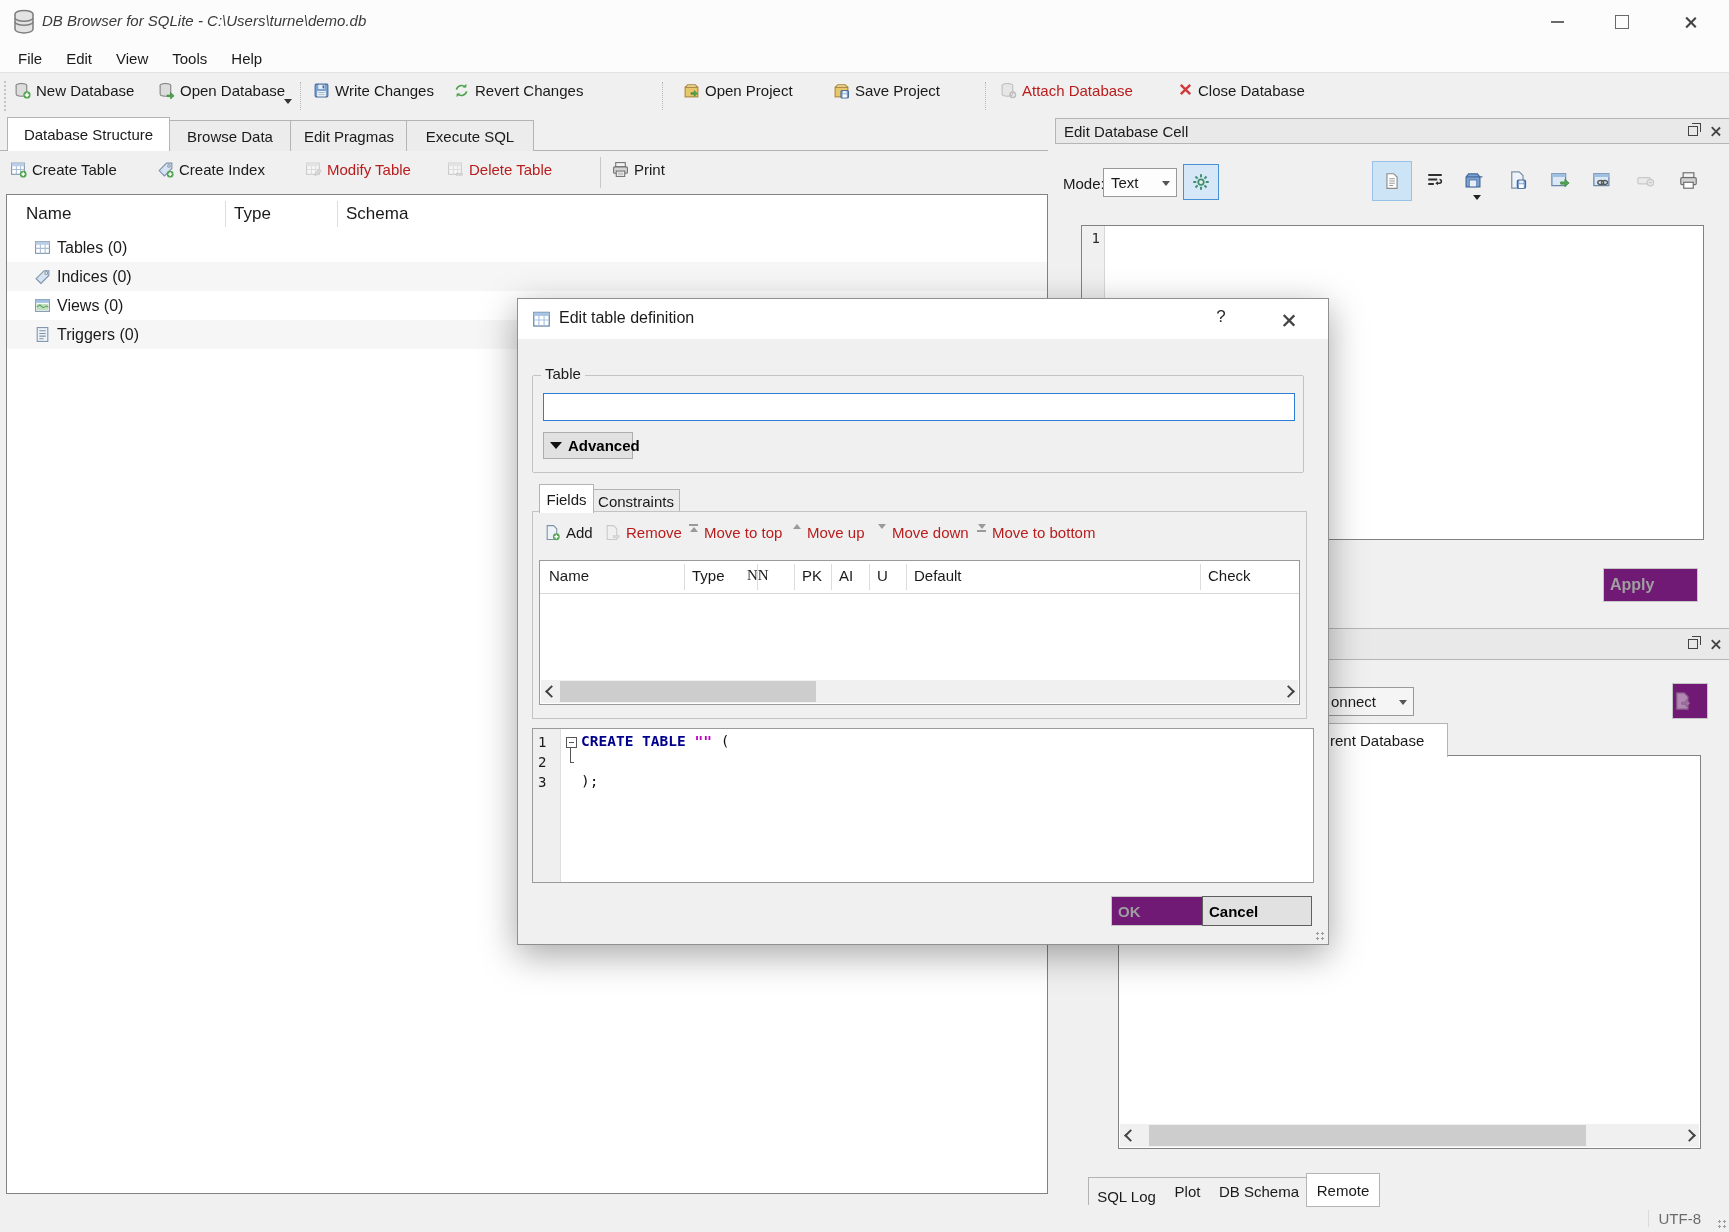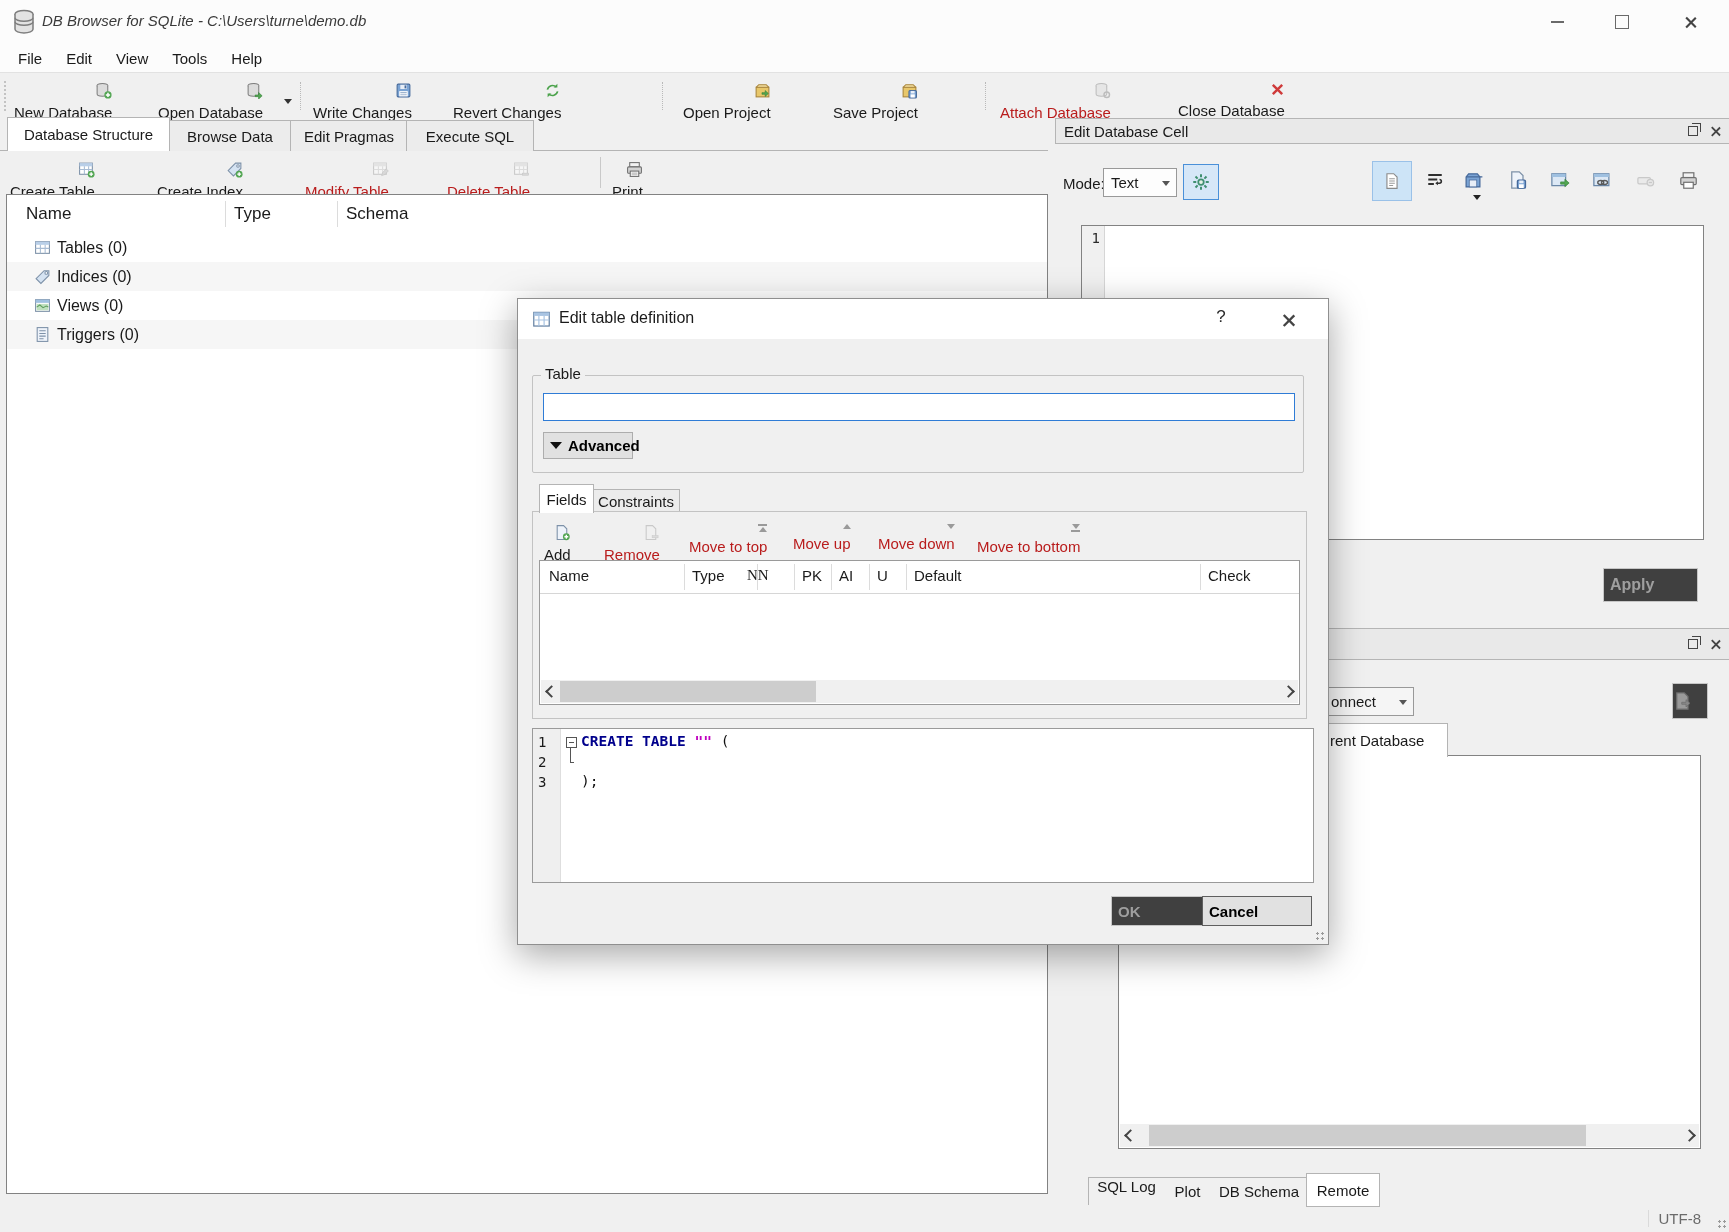--- a/index.html
+++ b/index.html
@@ -1,33 +1,33 @@
 <!DOCTYPE html>
 <html><head>
 <meta charset="utf-8">
 <style>
   html,body{margin:0;padding:0;}
   body{width:1729px;height:1232px;position:relative;background:#f0f0f0;
        font-family:"Liberation Sans",sans-serif;font-size:15px;color:#1a1a1a;overflow:hidden;}
   .abs{position:absolute;}
   .row{display:flex;align-items:center;}
   .ic{display:inline-block;vertical-align:middle;line-height:0;}
-  .tbtn{display:flex;align-items:flex-end;gap:5px;white-space:nowrap;cursor:default;flex-direction:column;}
+  .tbtn{display:flex;align-items:flex-start;gap:5px;white-space:nowrap;cursor:default;}
   .tbtn.dis{color:#b91c1c;}
   .tbtn.dis .ic{opacity:.45;filter:grayscale(1);}
   .vsep{width:1px;height:28px;border-left:1px dotted #b9b9b9;}
   .grip{width:4px;height:30px;border-left:2px dotted #c3c3c3;}
   
   .tab{background:#ececec;border:1px solid #b4b4b4;border-bottom:none;display:flex;align-items:center;justify-content:center;}
   .tab.active{background:#ffffff;z-index:2;}
   
   .dockhdr{background:#e9e9e9;border:1px solid #b5b5b5;display:flex;align-items:center;}
   .whitebox{background:#fff;border:1px solid #828282;}
   .btn{background:#e1e1e1;border:1px solid #adadad;display:flex;align-items:center;font-weight:bold;}
-  .btn.dis{color:#9f9f9f;border-color:#c6c6c6;background:#404040;}
+  .btn.dis{color:#9f9f9f;border-color:#c6c6c6;background:#701a75;}
   .combo{background:#fdfdfd;border:1px solid #999;display:flex;align-items:center;position:relative;}
   .combo .carr{position:absolute;right:6px;top:50%;margin-top:-2px;width:0;height:0;
     border-left:4px solid transparent;border-right:4px solid transparent;border-top:5px solid #555;}
   .tri-up{width:0;height:0;border-left:4px solid transparent;border-right:4px solid transparent;border-bottom:5px solid #9a9a9a;}
   .tri-dn{width:0;height:0;border-left:4px solid transparent;border-right:4px solid transparent;border-top:5px solid #9a9a9a;}
   .bar{width:9px;height:2px;background:#9a9a9a;}
   .chev{display:inline-block;width:7px;height:7px;border-left:2px solid #444;border-bottom:2px solid #444;}
   .chev.l{transform:rotate(45deg);}
   .chev.r{transform:rotate(-135deg);}
   .scrltrack{background:#f0f0f0;}
@@ -386,21 +386,21 @@
         <span class="chev l"></span>
       </span>
     <span class="abs" style="right:0;top:0;width:20px;height:23px;display:flex;align-items:center;justify-content:center;">
         <span class="chev r"></span>
       </span>
     <span class="abs scrlthumb" style="left:29px;top:1px;width:437px;height:21px;"></span>
   </div>
 </div>
 
 <div class="abs" style="left:1083px;top:1173px;width:646px;height:33px;">
-  <div class="abs" style="left:5px;top:4px;width:75px;height:27px;border:1px solid #b4b4b4;display:flex;align-items:flex-start;justify-content:center;background:#f0f0f0;">
+  <div class="abs" style="left:5px;top:4px;width:75px;height:27px;border:1px solid #b4b4b4;display:flex;align-items:flex-end;justify-content:center;background:#f0f0f0;">
     <span>SQL Log</span>
   </div>
   <div class="abs" style="left:80px;top:4px;width:49px;height:27px;border:1px solid #b4b4b4;border-left:none;display:flex;align-items:center;justify-content:center;background:#f0f0f0;">
     <span>Plot</span>
   </div>
   <div class="abs" style="left:129px;top:4px;width:94px;height:27px;border:1px solid #b4b4b4;border-left:none;display:flex;align-items:center;justify-content:center;background:#f0f0f0;">
     <span>DB Schema</span>
   </div>
   <div class="abs" style="left:223px;top:0;width:72px;height:32px;border:1px solid #b4b4b4;display:flex;align-items:center;justify-content:center;background:#ffffff;z-index:2;">
     <span>Remote</span>

